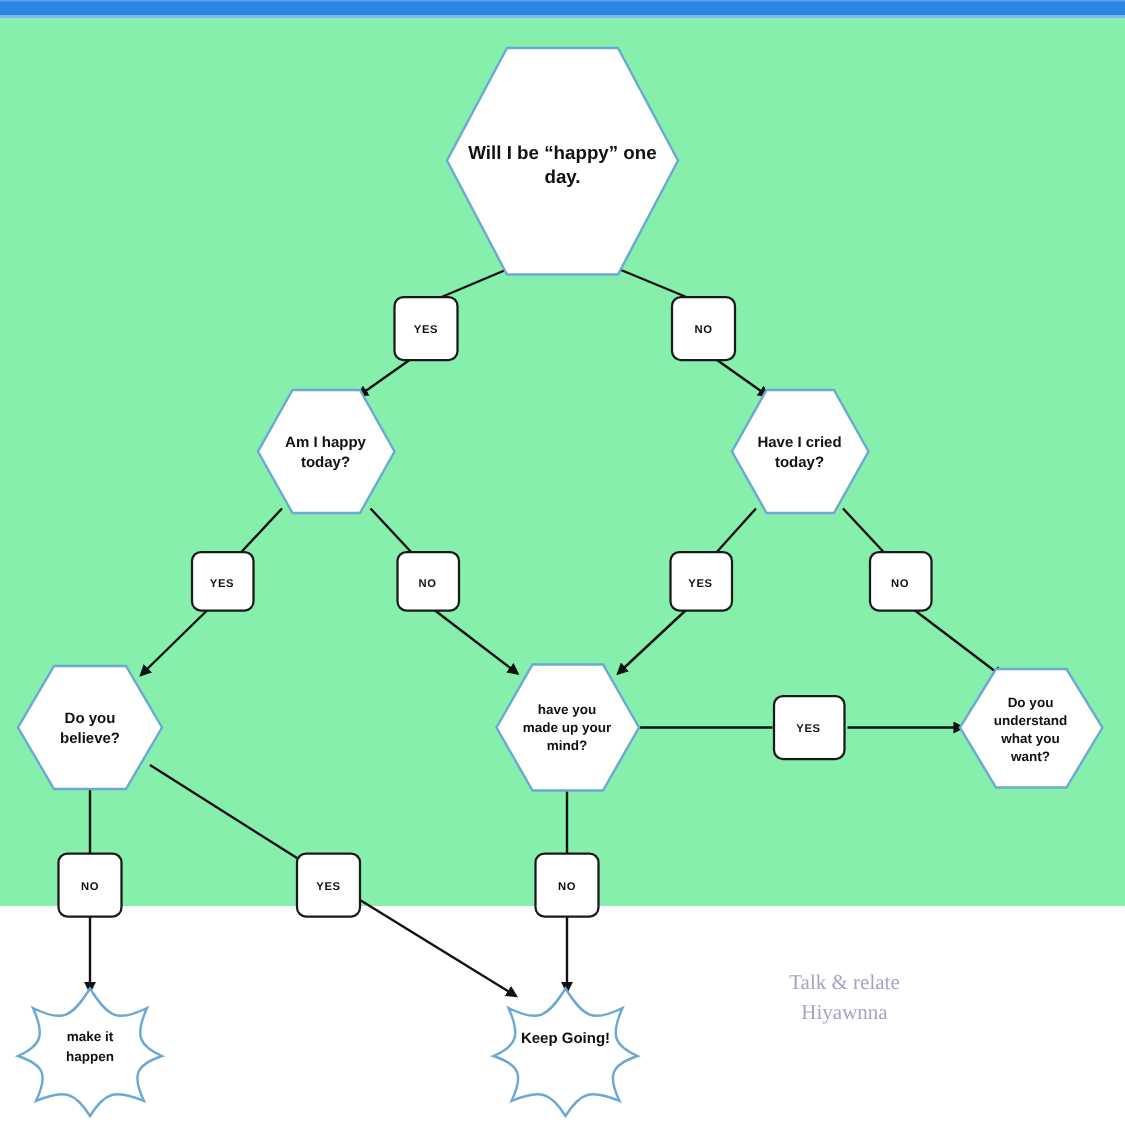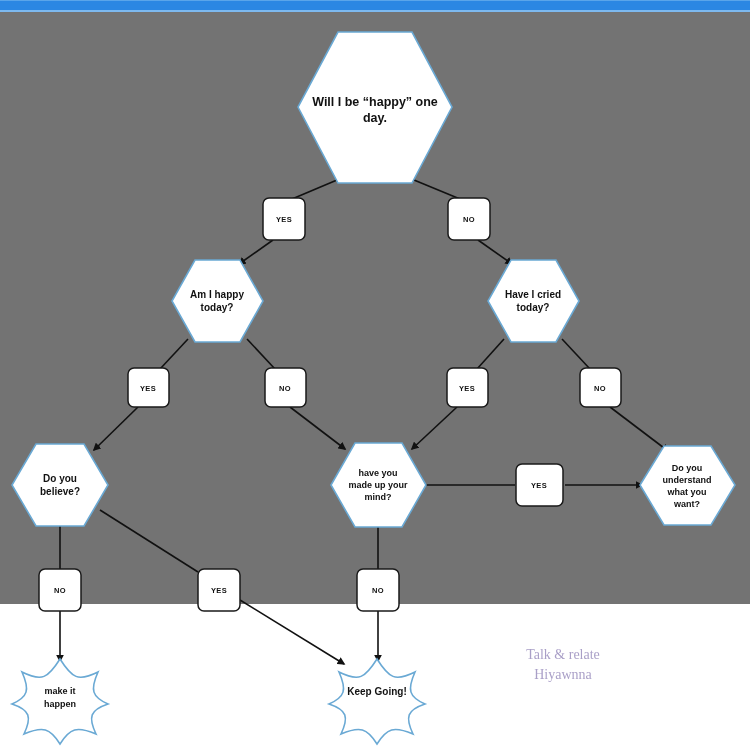--- a/index.html
+++ b/index.html
@@ -11,21 +11,21 @@
     width: 750px;
     height: 750px;
     font-family: "Liberation Sans", sans-serif;
     overflow: hidden;
     position: relative;
   }
   #app {
     position: relative;
     width: 750px;
     height: 604px;
-    background: #737373;
+    background: #86efac;
   }
   #top-bar {
     position: absolute;
     left: 0;
     top: 0;
     width: 750px;
     height: 12px;
     background: #2b87e3;
     border-top: 1px solid #5aa5ea;
     border-bottom: 2px solid #7db9ef;

